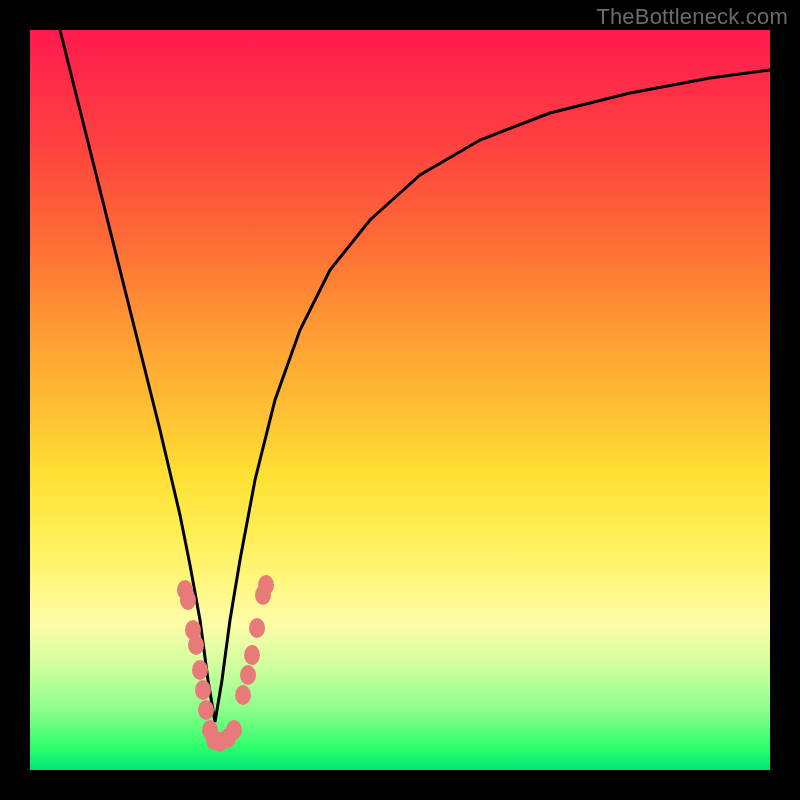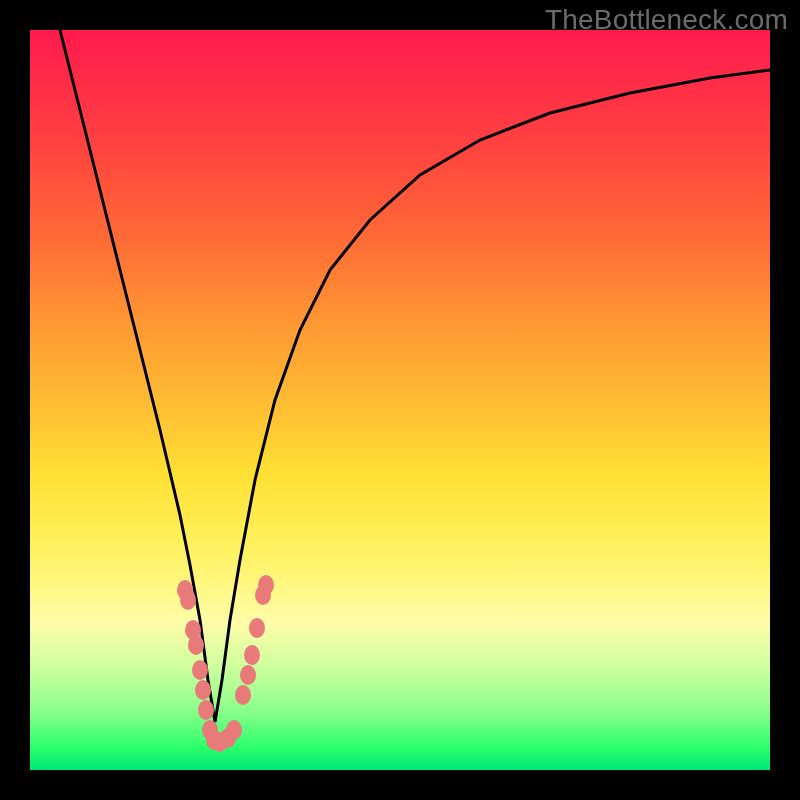--- a/index.html
+++ b/index.html
@@ -49,21 +49,21 @@
     position: absolute;
     inset: 0;
     width: 100%;
     height: 100%;
   }
   .watermark {
     position: absolute;
     top: 4px;
     right: 12px;
     color: #6b6b6b;
-    font-size: 28px;
+    font-size: 22px;
     font-weight: 500;
     letter-spacing: 0.2px;
     user-select: none;
   }
 </style>
 </head>
 <body>
 
 <div class="frame">
   <div class="watermark">TheBottleneck.com</div>

